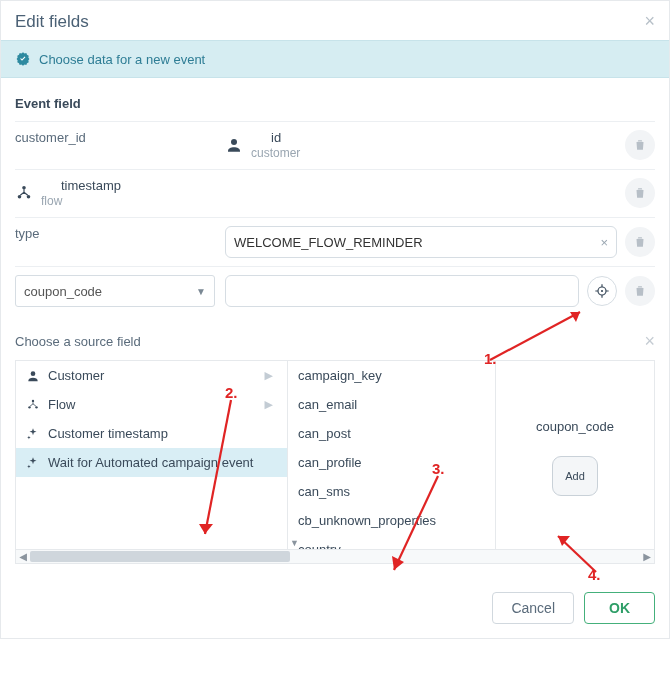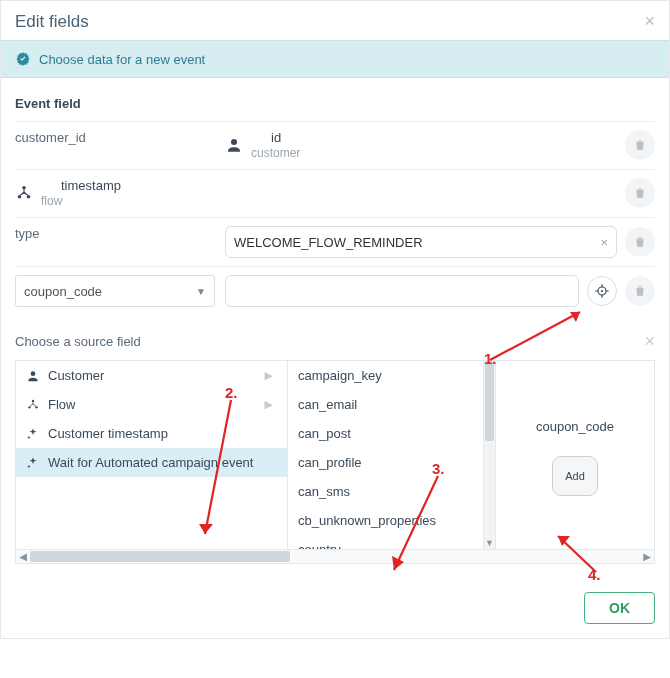--- a/index.html
+++ b/index.html
@@ -69,21 +69,21 @@
   .caret { color:#7a8894; font-size:10px; }
   .target-btn {
     width:30px;height:30px;border-radius:50%;border:1px solid #d6dde3;
     background:#fff;display:flex;align-items:center;justify-content:center;cursor:pointer;
   }
   .section-title { padding:16px 0 8px 0; color:#5a6b7b; display:flex; justify-content:space-between; align-items:center;}
   .section-title .sx { color:#c5ccd3; font-size:18px; cursor:pointer;}
   .picker { display:flex; gap:0; border:1px solid #e6e9ec; height:190px;}
   .col { border-right:1px solid #e6e9ec; overflow:hidden; position:relative;}
   .col1 { width:272px; }
-  .col2 { width:208px; display:flex; }
+  .col2 { width:208px; display:flex;flex-direction:column; }
   .col3 { flex:1; display:flex; flex-direction:column; align-items:center; justify-content:flex-start; padding-top:58px; gap:22px;}
   .list { list-style:none; margin:0; padding:0; }
   .list li {
     display:flex; align-items:center; gap:8px;
     padding:7px 10px; color:#3a4a5a; cursor:pointer;
     justify-content:space-between;
   }
   .list li .lbl { display:flex; align-items:center; gap:8px; }
   .list li.sel { background:#d9eef5; }
   .list li .arrow { color:#c3ccd4; font-size:11px; padding-right:4px;}
@@ -320,20 +320,21 @@
     <div class="hscroll">
       <div class="ha">◀</div>
       <div class="track">
           <div class="thumb"></div>
         </div>
       <div class="ha">▶</div>
     </div>
   </div>
 
   <div class="footer">
+    <div class="btn btn-cancel">Cancel</div>
     <div class="btn btn-ok">OK</div>
   </div>
 </div>
 
 <div class="anno" style="left:484px; top:350px;">1.</div>
 <svg class="arrow-svg" style="left:480px; top:300px;" width="120" height="70">
   <line x1="10" y1="60" x2="100" y2="12"></line>
     <polygon points="100,12 90,12 96,22"></polygon>
 </svg>
 

